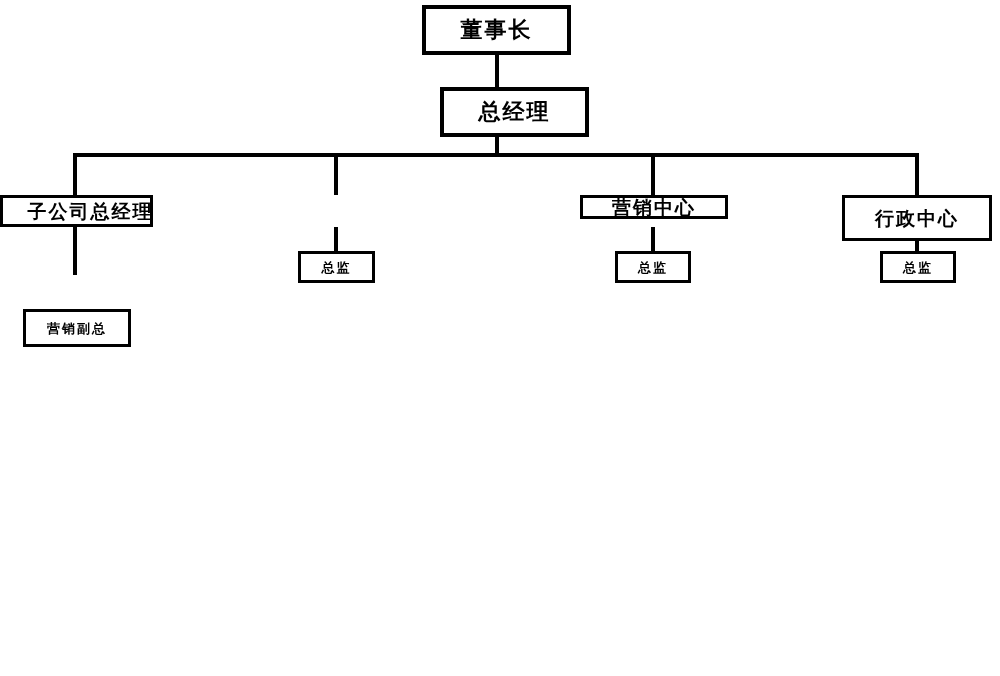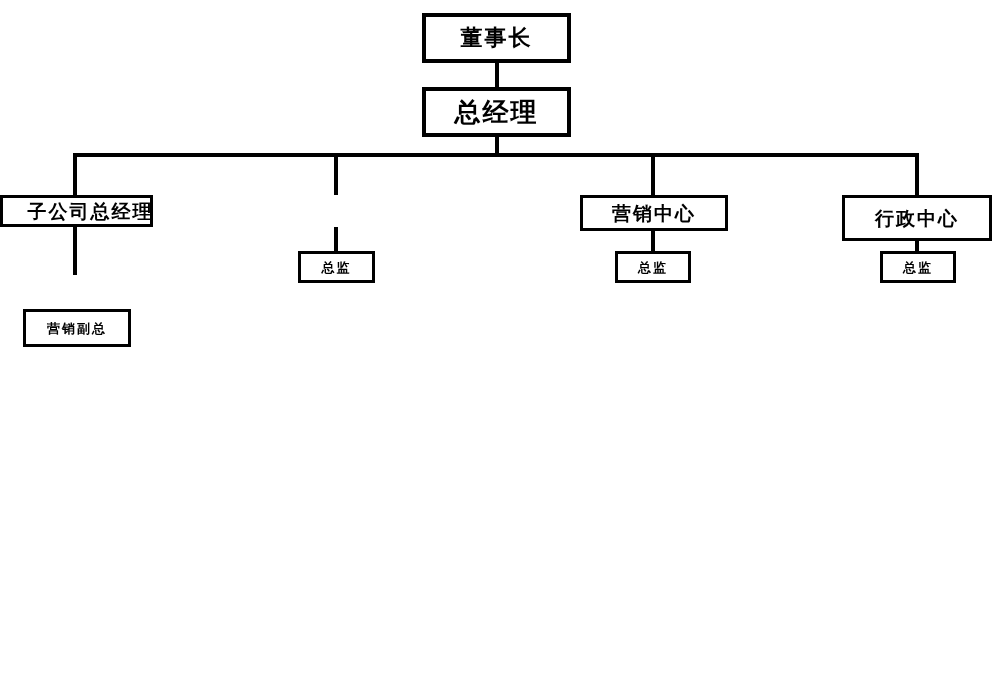--- a/index.html
+++ b/index.html
@@ -23,32 +23,32 @@
     display: flex;
     align-items: center;
     justify-content: center;
     color: #000000;
     font-weight: 600;
     letter-spacing: 2px;
     white-space: nowrap;
     line-height: 1;
   }
   .node.lv1 { border-width: 4px; font-size: 22px; }
-  .node.lv2 { border-width: 4px; font-size: 26px; }
+  .node.lv2 { border-width: 4px; font-size: 22px; margin-left: 18px; }
   .node.lv3 { border-width: 3px; font-size: 19px; }
   .node.lv4 { border-width: 3px; font-size: 13px; font-family: Liberation Serif, serif; }
 
   
-  .n-chairman        { left: 422px; top: 13px;   width: 149px; height: 50px; }
+  .n-chairman        { left: 422px; top: 5px;   width: 149px; height: 50px; }
   .n-gm              { left: 422px; top: 87px;  width: 149px; height: 50px; }
   .n-subsidiary-gm   { left: 0px;   top: 195px; width: 153px; height: 32px; padding-left: 28px; }
   .n-marketing-vp    { left: 23px;  top: 275px; width: 108px; height: 38px; margin-top: 34px; }
   .n-product-center  { left: 262px; top: 195px; width: 148px; height: 32px; }
   .n-product-dir     { left: 298px; top: 251px; width: 77px;  height: 32px; }
-  .n-marketing-center{ left: 580px; top: 195px; width: 148px; height: 36px; }
+  .n-marketing-center{ left: 580px; top: 195px; width: 148px; height: 24px; }
   .n-marketing-dir   { left: 615px; top: 251px; width: 76px;  height: 32px; }
   .n-admin-center    { left: 842px; top: 195px; width: 150px; height: 46px; }
   .n-admin-dir       { left: 880px; top: 251px; width: 76px;  height: 32px; }
 
   .connector {
     position: absolute;
     background: #000000;
   }
   
   .c-root-gm       { left: 495px; top: 55px;  width: 4px; height: 32px; }

